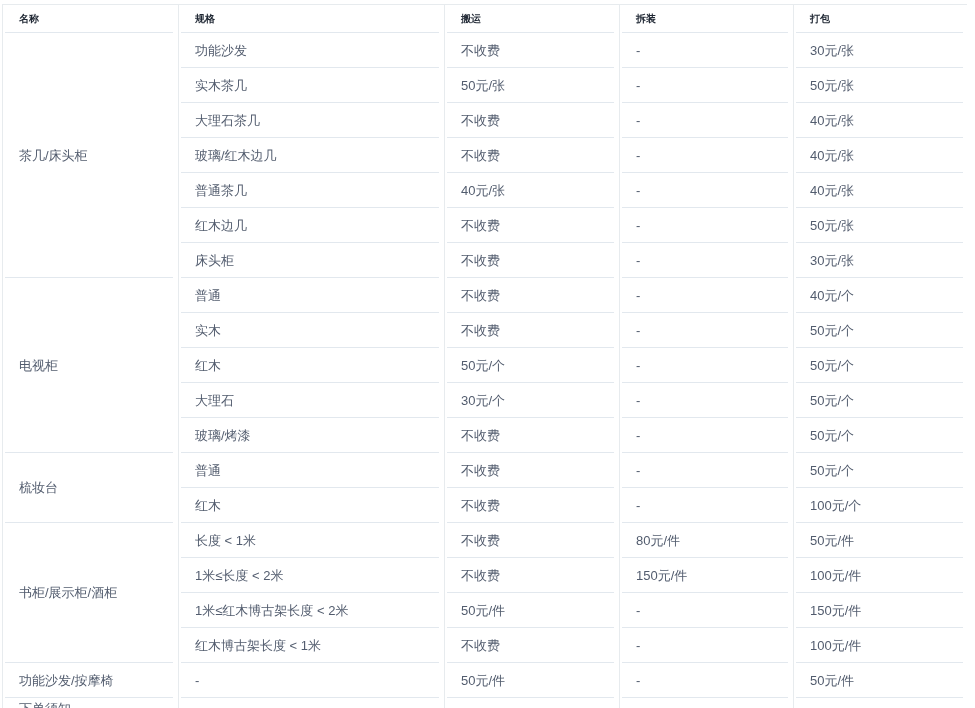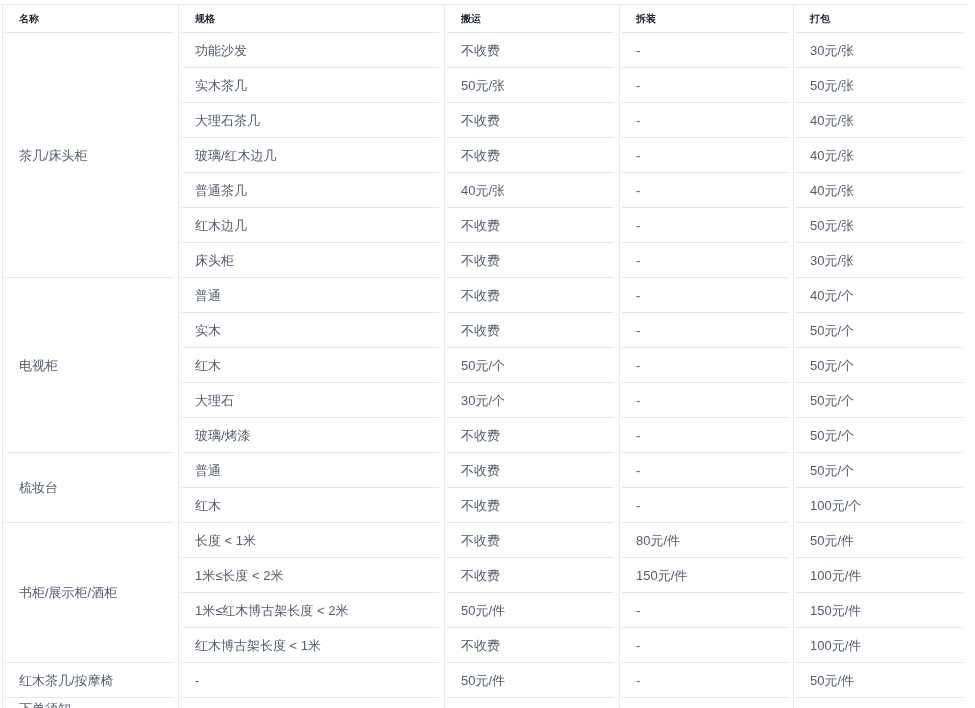--- a/index.html
+++ b/index.html
@@ -188,21 +188,21 @@
       <td class="bl">150元/件</td>
     </tr>
     <tr>
       <td class="bl">红木博古架长度 &lt; 1米</td>
       <td class="bl">不收费</td>
       <td class="bl">-</td>
       <td class="bl">100元/件</td>
     </tr>
 
     <tr>
-      <td>红木茶几/按摩椅</td>
+      <td>功能沙发/按摩椅</td>
       <td class="bl">-</td>
       <td class="bl">50元/件</td>
       <td class="bl">-</td>
       <td class="bl">50元/件</td>
     </tr>
 
     <tr class="partial">
       <td>下单须知</td>
       <td class="bl"></td>
       <td class="bl"></td>

